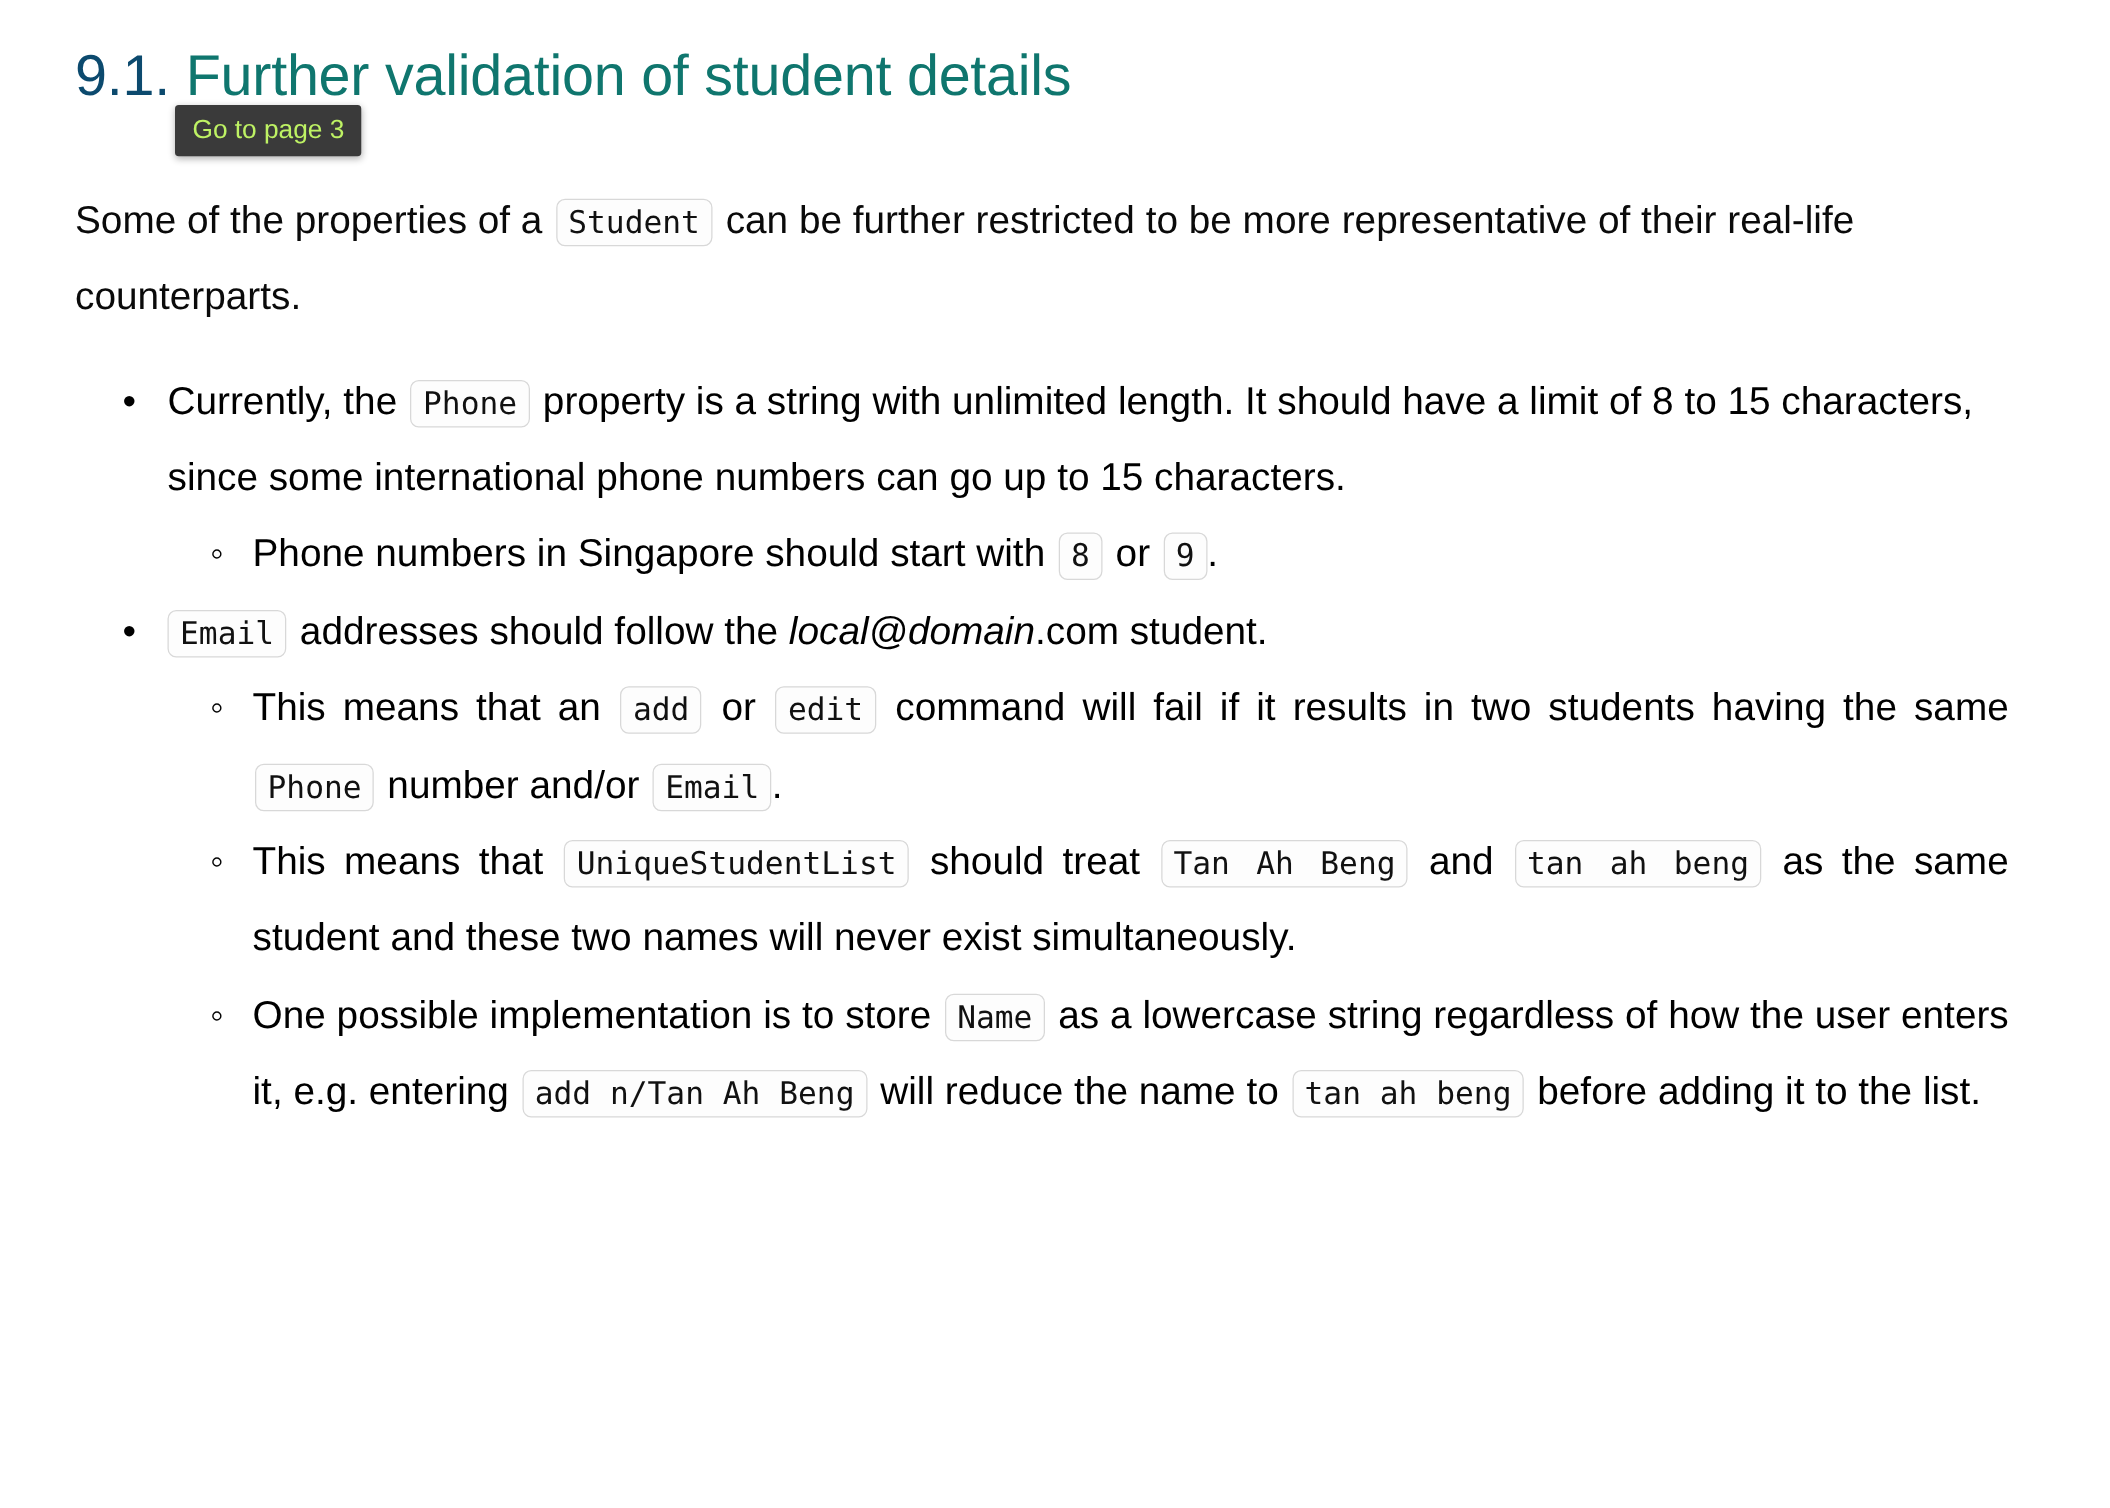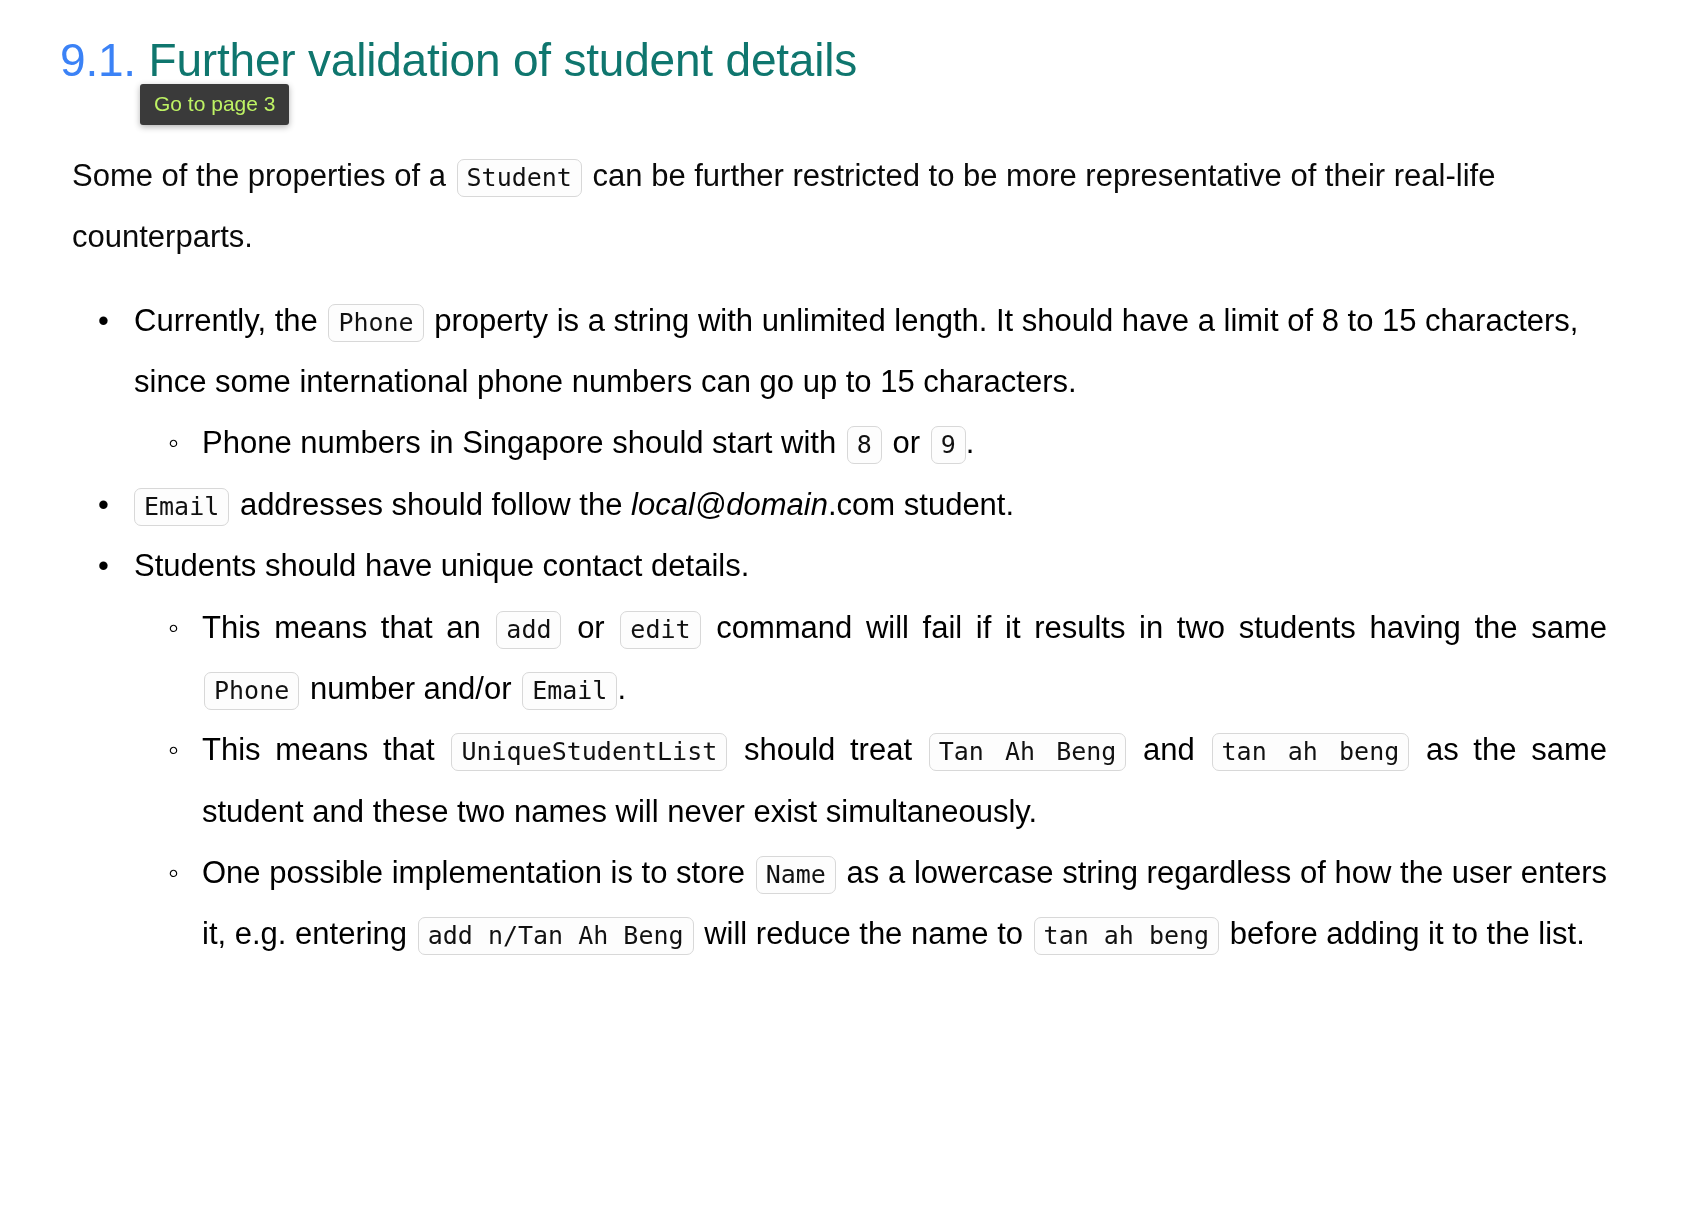--- a/index.html
+++ b/index.html
@@ -27,21 +27,21 @@
   .section-heading {
     font-size: 46px;
     font-weight: 400;
     color: #8c6057;
     margin: 0 0 0 0;
     line-height: 1.15;
     letter-spacing: -0.2px;
     white-space: nowrap;
   }
   .section-number {
-    color: #3b82f6;
+    color: #0c4a6e;
   }
   .heading-anchor {
     color: #0f766e;
     text-decoration: none;
     border-bottom: 2px solid rgba(140, 96, 87, 0.0);
   }
 
   
   .tooltip {
     position: absolute;
@@ -55,21 +55,21 @@
     border-radius: 3px;
     box-shadow: 0 2px 6px rgba(0,0,0,0.30);
     white-space: nowrap;
     z-index: 50;
   }
 
   
   .body-copy {
     font-size: 31px;
     line-height: 1.98;
-    margin: 58px 0 0 12px;
+    margin: 58px 0 0 0;
     max-width: 1520px;
     color: #0a0a0a;
   }
 
   ul.level1 {
     list-style: none;
     margin: 22px 0 0 0;
     padding: 0 0 0 32px;
     font-size: 31px;
     line-height: 1.98;
@@ -184,21 +184,20 @@
 
     <li>
       <span class="li-text">
         <code class="chip tight-left">Email</code>
         <span>addresses should follow the</span>
         <em class="inline-em">local@domain</em><span>.com student.</span>
       </span>
     </li>
 
     <li>
-      <span class="li-text">Students should have unique contact details.</span>
       <ul class="level2">
         <li>
           <span class="li-text">
             <span>This means that an</span>
             <code class="chip">add</code>
             <span>or</span>
             <code class="chip">edit</code>
             <span>command will fail if it results in two students having the same</span>
             <code class="chip">Phone</code>
             <span>number and/or</span>

